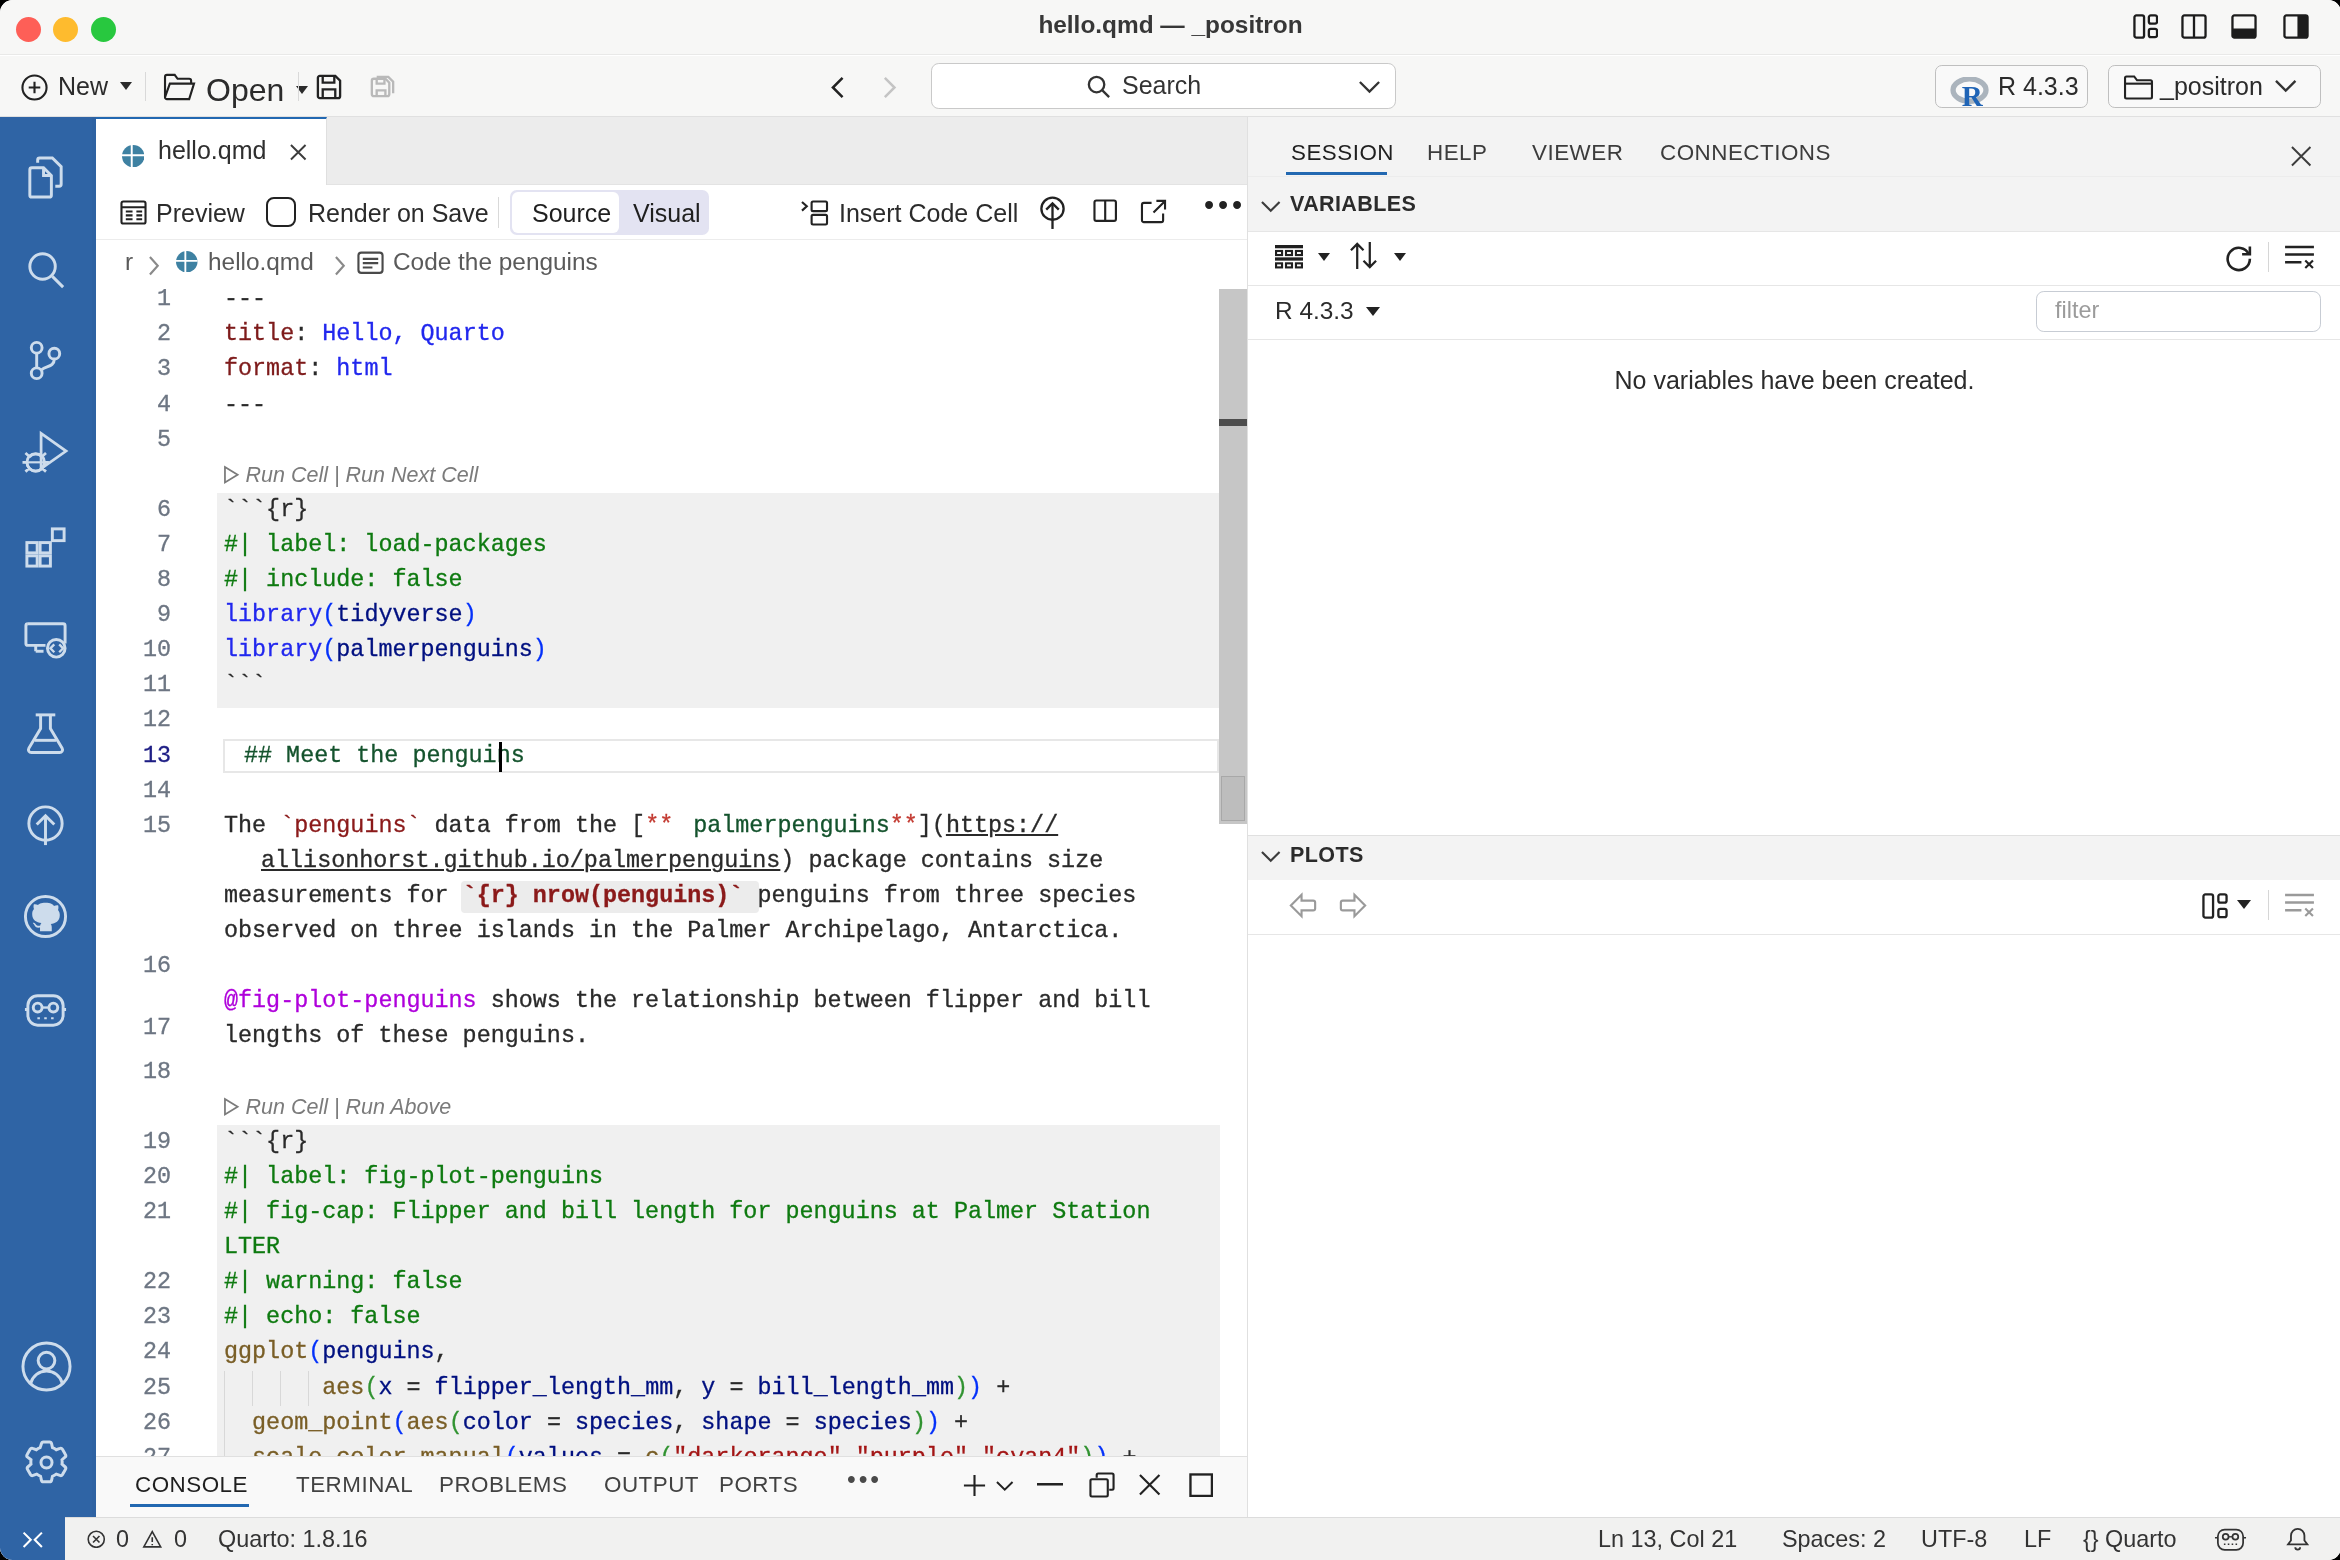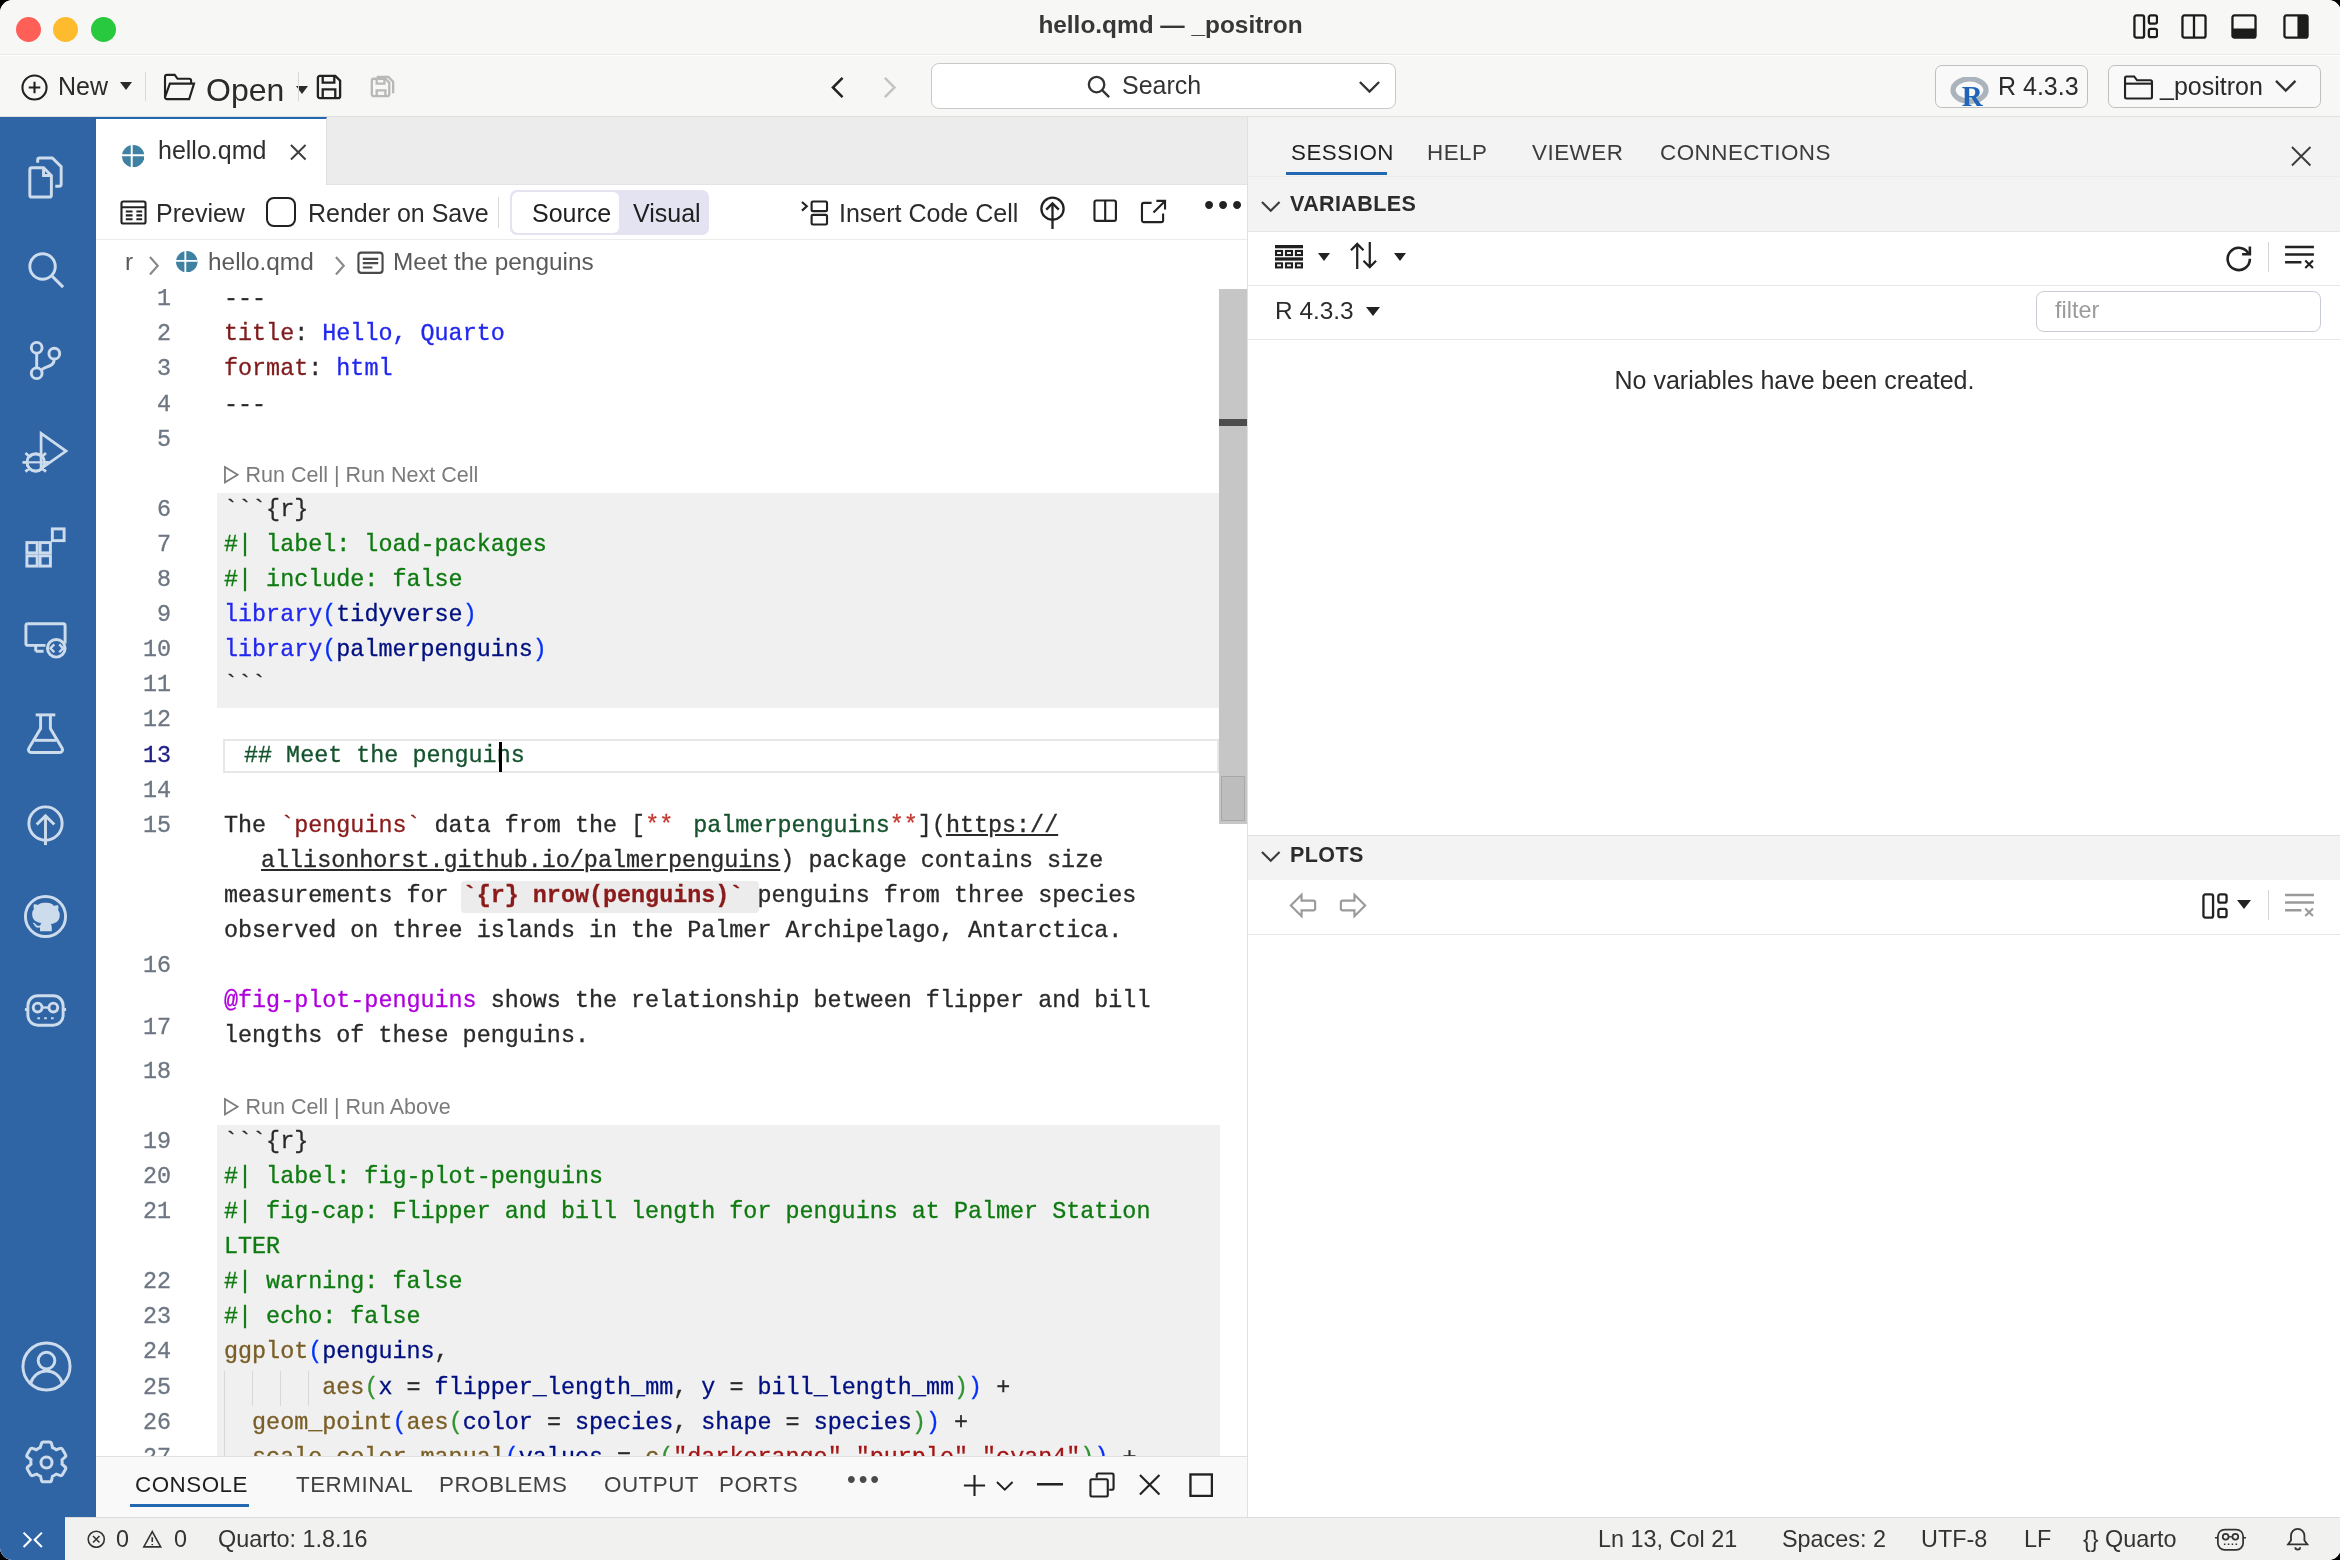--- a/index.html
+++ b/index.html
@@ -25,21 +25,21 @@
   .aicon { left:22.4px; width:47px; height:47px; }
   
   #tabbar { left:96px; top:117px; width:1152px; height:68px; background:#ececec; border-bottom:1px solid #e3e3e3; }
   #tab { left:0; top:0; width:231px; height:68px; background:#fff; border-top:2.9px solid #2268b1; border-right:1px solid #dfdfdf; }
   #edtoolbar { left:96px; top:185px; width:1152px; height:55px; background:#fff; border-bottom:1px solid #ececec; }
   #breadcrumbs { left:96px; top:240px; width:1152px; height:49px; background:#fff; }
   #codearea { left:96px; top:289px; width:1152px; height:1167px; background:#fff; overflow:hidden; }
   .ln { position:absolute; width:75px; text-align:right; color:#6d7683; font-family:"Liberation Mono", monospace; font-size:23.4px; line-height:35px; -webkit-text-stroke:0.3px currentColor; }
   .crow { position:absolute; left:128px; height:35px; }
   .cellbg { position:absolute; left:121px; width:1003px; background:#f0f0f0; }
-  .runcell { position:absolute; left:127px; font-size:21.5px; color:#7b7b7b; line-height:35px; }
+  .runcell { position:absolute; left:127px; font-size:21.5px; color:#7b7b7b; line-height:35px;font-style:italic; }
   
   .c0 { color:#2a2a2a; }            
   .key { color:#7e1b1b; }           
   .val { color:#2127ee; }           
   .grn { color:#0e7a10; }           
   .fn  { color:#795e26; }           
   .nav { color:#001080; }           
   .b1  { color:#0431fa; }           
   .b2  { color:#319331; }           
   .str { color:#a31515; }           
@@ -294,21 +294,21 @@
         <path d="M10 0v23M0 10.5h23" stroke="#fff" stroke-width="2"></path>
       </svg>
     <div class="abs" style="left:112px; top:7.8px; font-size:24.4px; color:#5a5a5a;">hello.qmd</div>
     <svg class="abs" style="left:237px; top:14.6px;" width="13.7" height="21.5" viewBox="0 0 14 22" fill="none" stroke="#8a8a8a" stroke-width="2.2">
         <path d="M3 2l8 9-8 9"></path>
       </svg>
     <svg class="abs" style="left:261px; top:10.7px;" width="27" height="23.4" viewBox="0 0 28 24" fill="none" stroke="#4a4a4a" stroke-width="2.2">
         <rect x="1.5" y="1.5" width="25" height="21" rx="3"></rect>
         <path d="M6 8h16M6 12.5h16M6 17h10"></path>
       </svg>
-    <div class="abs" style="left:297px; top:7.8px; font-size:24.4px; color:#5a5a5a;">Meet the penguins</div>
+    <div class="abs" style="left:297px; top:7.8px; font-size:24.4px; color:#5a5a5a;">Code the penguins</div>
   </div>
   <div id="codearea" class="abs">
 
     <div class="cellbg" style="top:204px; height:215px;"></div>
     <div class="cellbg" style="top:836px; height:332px;"></div>
 
     <div class="abs" style="left:127px; top:450px; width:996px; height:34px; border:2px solid #e7e7e7; background:#fff;"></div>
 
     <div class="abs" style="left:128px; top:1082px; width:1px; height:35px; background:#d8d8d8;"></div>
     <div class="abs" style="left:156px; top:1082px; width:1px; height:35px; background:#d8d8d8;"></div>

